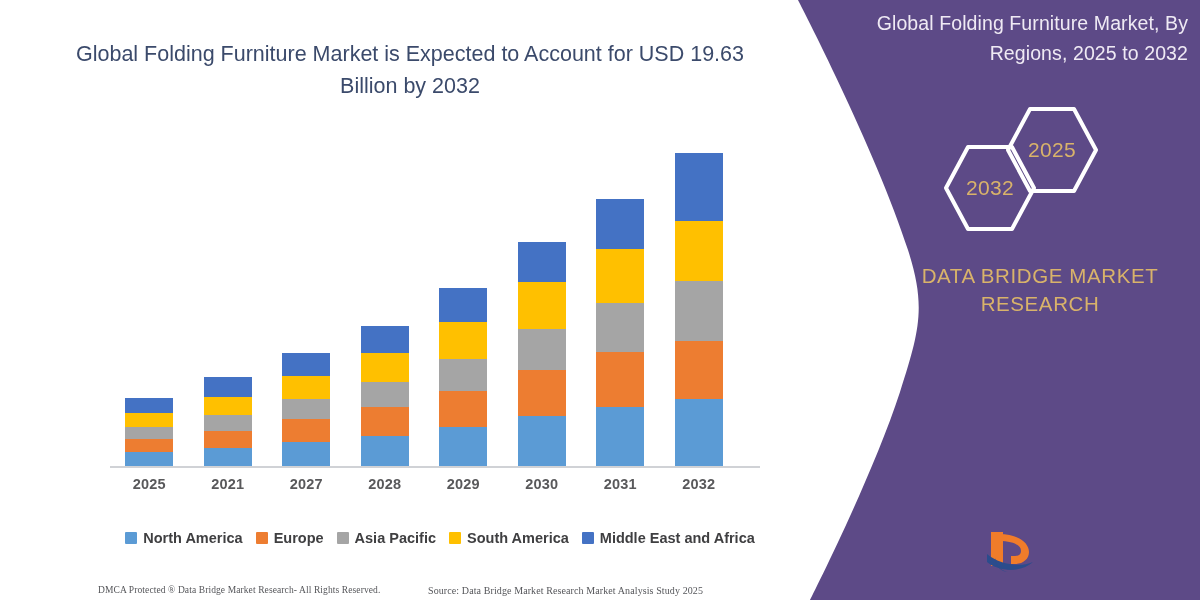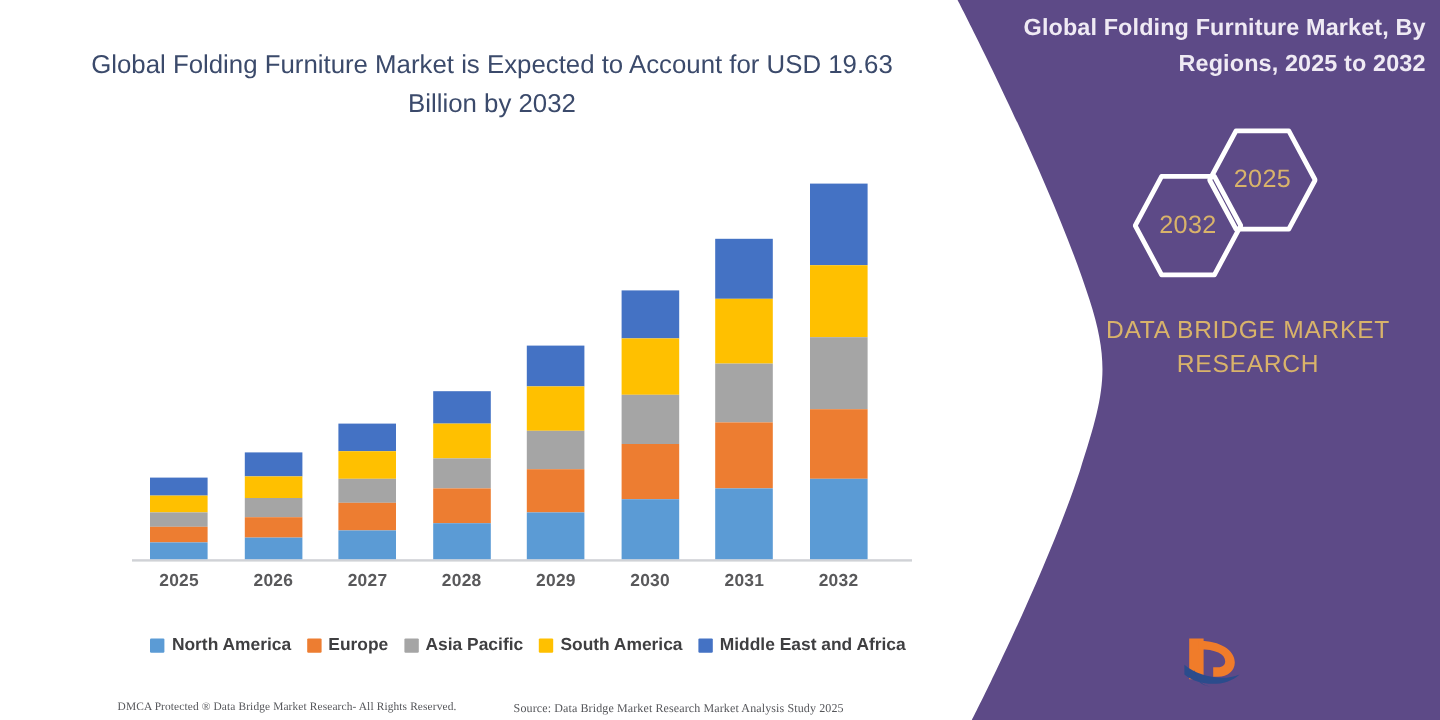--- a/index.html
+++ b/index.html
@@ -4,21 +4,21 @@
 <style>
   html,body{margin:0;padding:0;}
   body{width:1200px;height:600px;background:#ffffff;font-family:"Liberation Sans",sans-serif;overflow:hidden;}
   #root{position:relative;width:1200px;height:600px;background:#fff;}
 
   
   .purple-panel{position:absolute;left:780px;top:0;width:420px;height:600px;background:#5d4a87;overflow:hidden;}
   .white-wedge{position:absolute;left:0;top:0;width:160px;height:600px;}
 
   .panel-title{position:absolute;left:828px;top:8px;width:360px;text-align:right;
-    color:#efeaf4;font-size:19.5px;line-height:30px;font-weight:700;letter-spacing:.1px;}
+    color:#efeaf4;font-size:19.5px;line-height:30px;font-weight:400;letter-spacing:.1px;}
 
   .hex-wrap{position:absolute;left:920px;top:96px;width:200px;height:140px;}
   .hex{position:absolute;display:flex;align-items:center;justify-content:center;
     color:#d9b36a;font-size:21px;font-weight:400;letter-spacing:.3px;}
   .hex svg{position:absolute;left:0;top:0;}
   .hex span{position:relative;z-index:2;}
   .hex-2032{left:24px;top:46px;width:92px;height:92px;}
   .hex-2025{left:86px;top:8px;width:92px;height:92px;}
 
   .brand{position:absolute;left:905px;top:262px;width:270px;text-align:center;
@@ -159,21 +159,21 @@
         <div class="bar" style="left: 674.75px;">
           <div class="seg" style="background: rgb(68, 114, 196); height: 68px;"></div>
           <div class="seg" style="background: rgb(255, 192, 0); height: 60px;"></div>
           <div class="seg" style="background: rgb(165, 165, 165); height: 60px;"></div>
           <div class="seg" style="background: rgb(237, 125, 49); height: 58px;"></div>
           <div class="seg" style="background: rgb(91, 155, 213); height: 67px;"></div>
         </div>
       </div>
     <div class="xlabels" id="xlabels">
         <div class="xlabel" style="left: 9.25px;">2025</div>
-        <div class="xlabel" style="left: 87.75px;">2026</div>
+        <div class="xlabel" style="left: 87.75px;">2021</div>
         <div class="xlabel" style="left: 166.25px; text-align: center;">2027</div>
         <div class="xlabel" style="left: 244.75px;">2028</div>
         <div class="xlabel" style="left: 323.25px;">2029</div>
         <div class="xlabel" style="left: 401.75px;">2030</div>
         <div class="xlabel" style="left: 480.25px;">2031</div>
         <div class="xlabel" style="left: 558.75px;">2032</div>
       </div>
     <div class="legend" id="legend">
         <div class="legend-item">
           <div class="legend-swatch" style="background: rgb(91, 155, 213);"></div>

